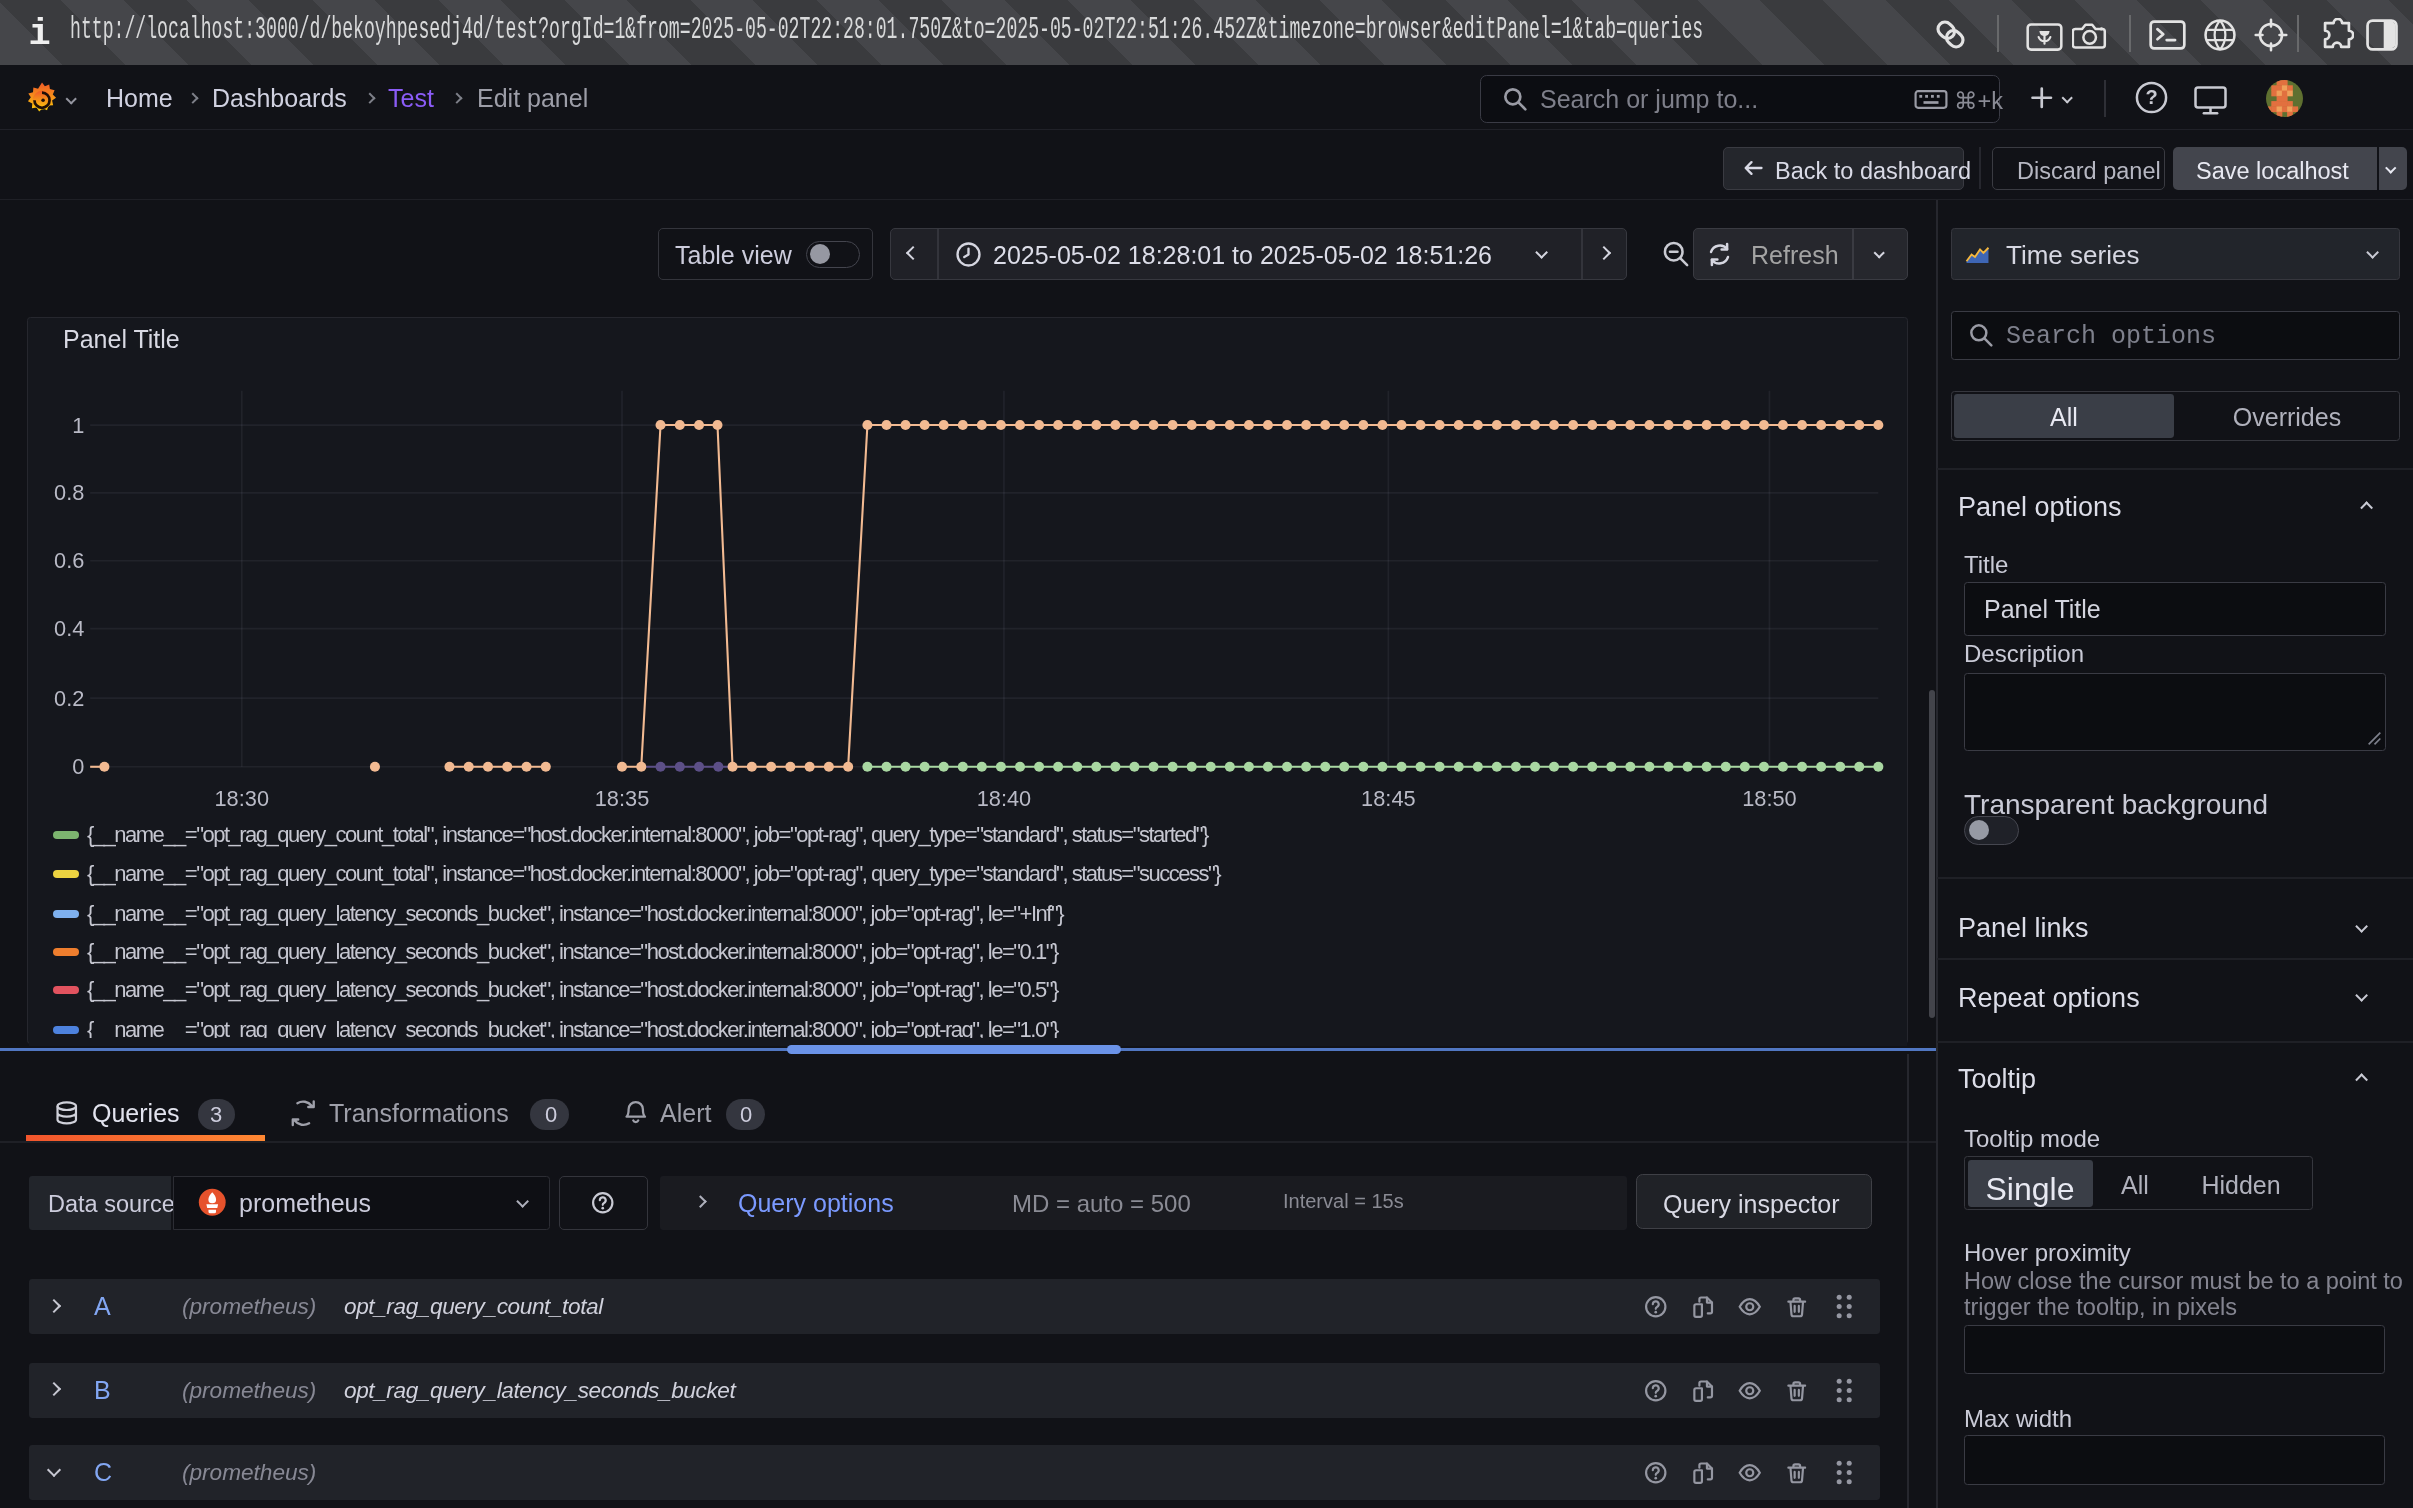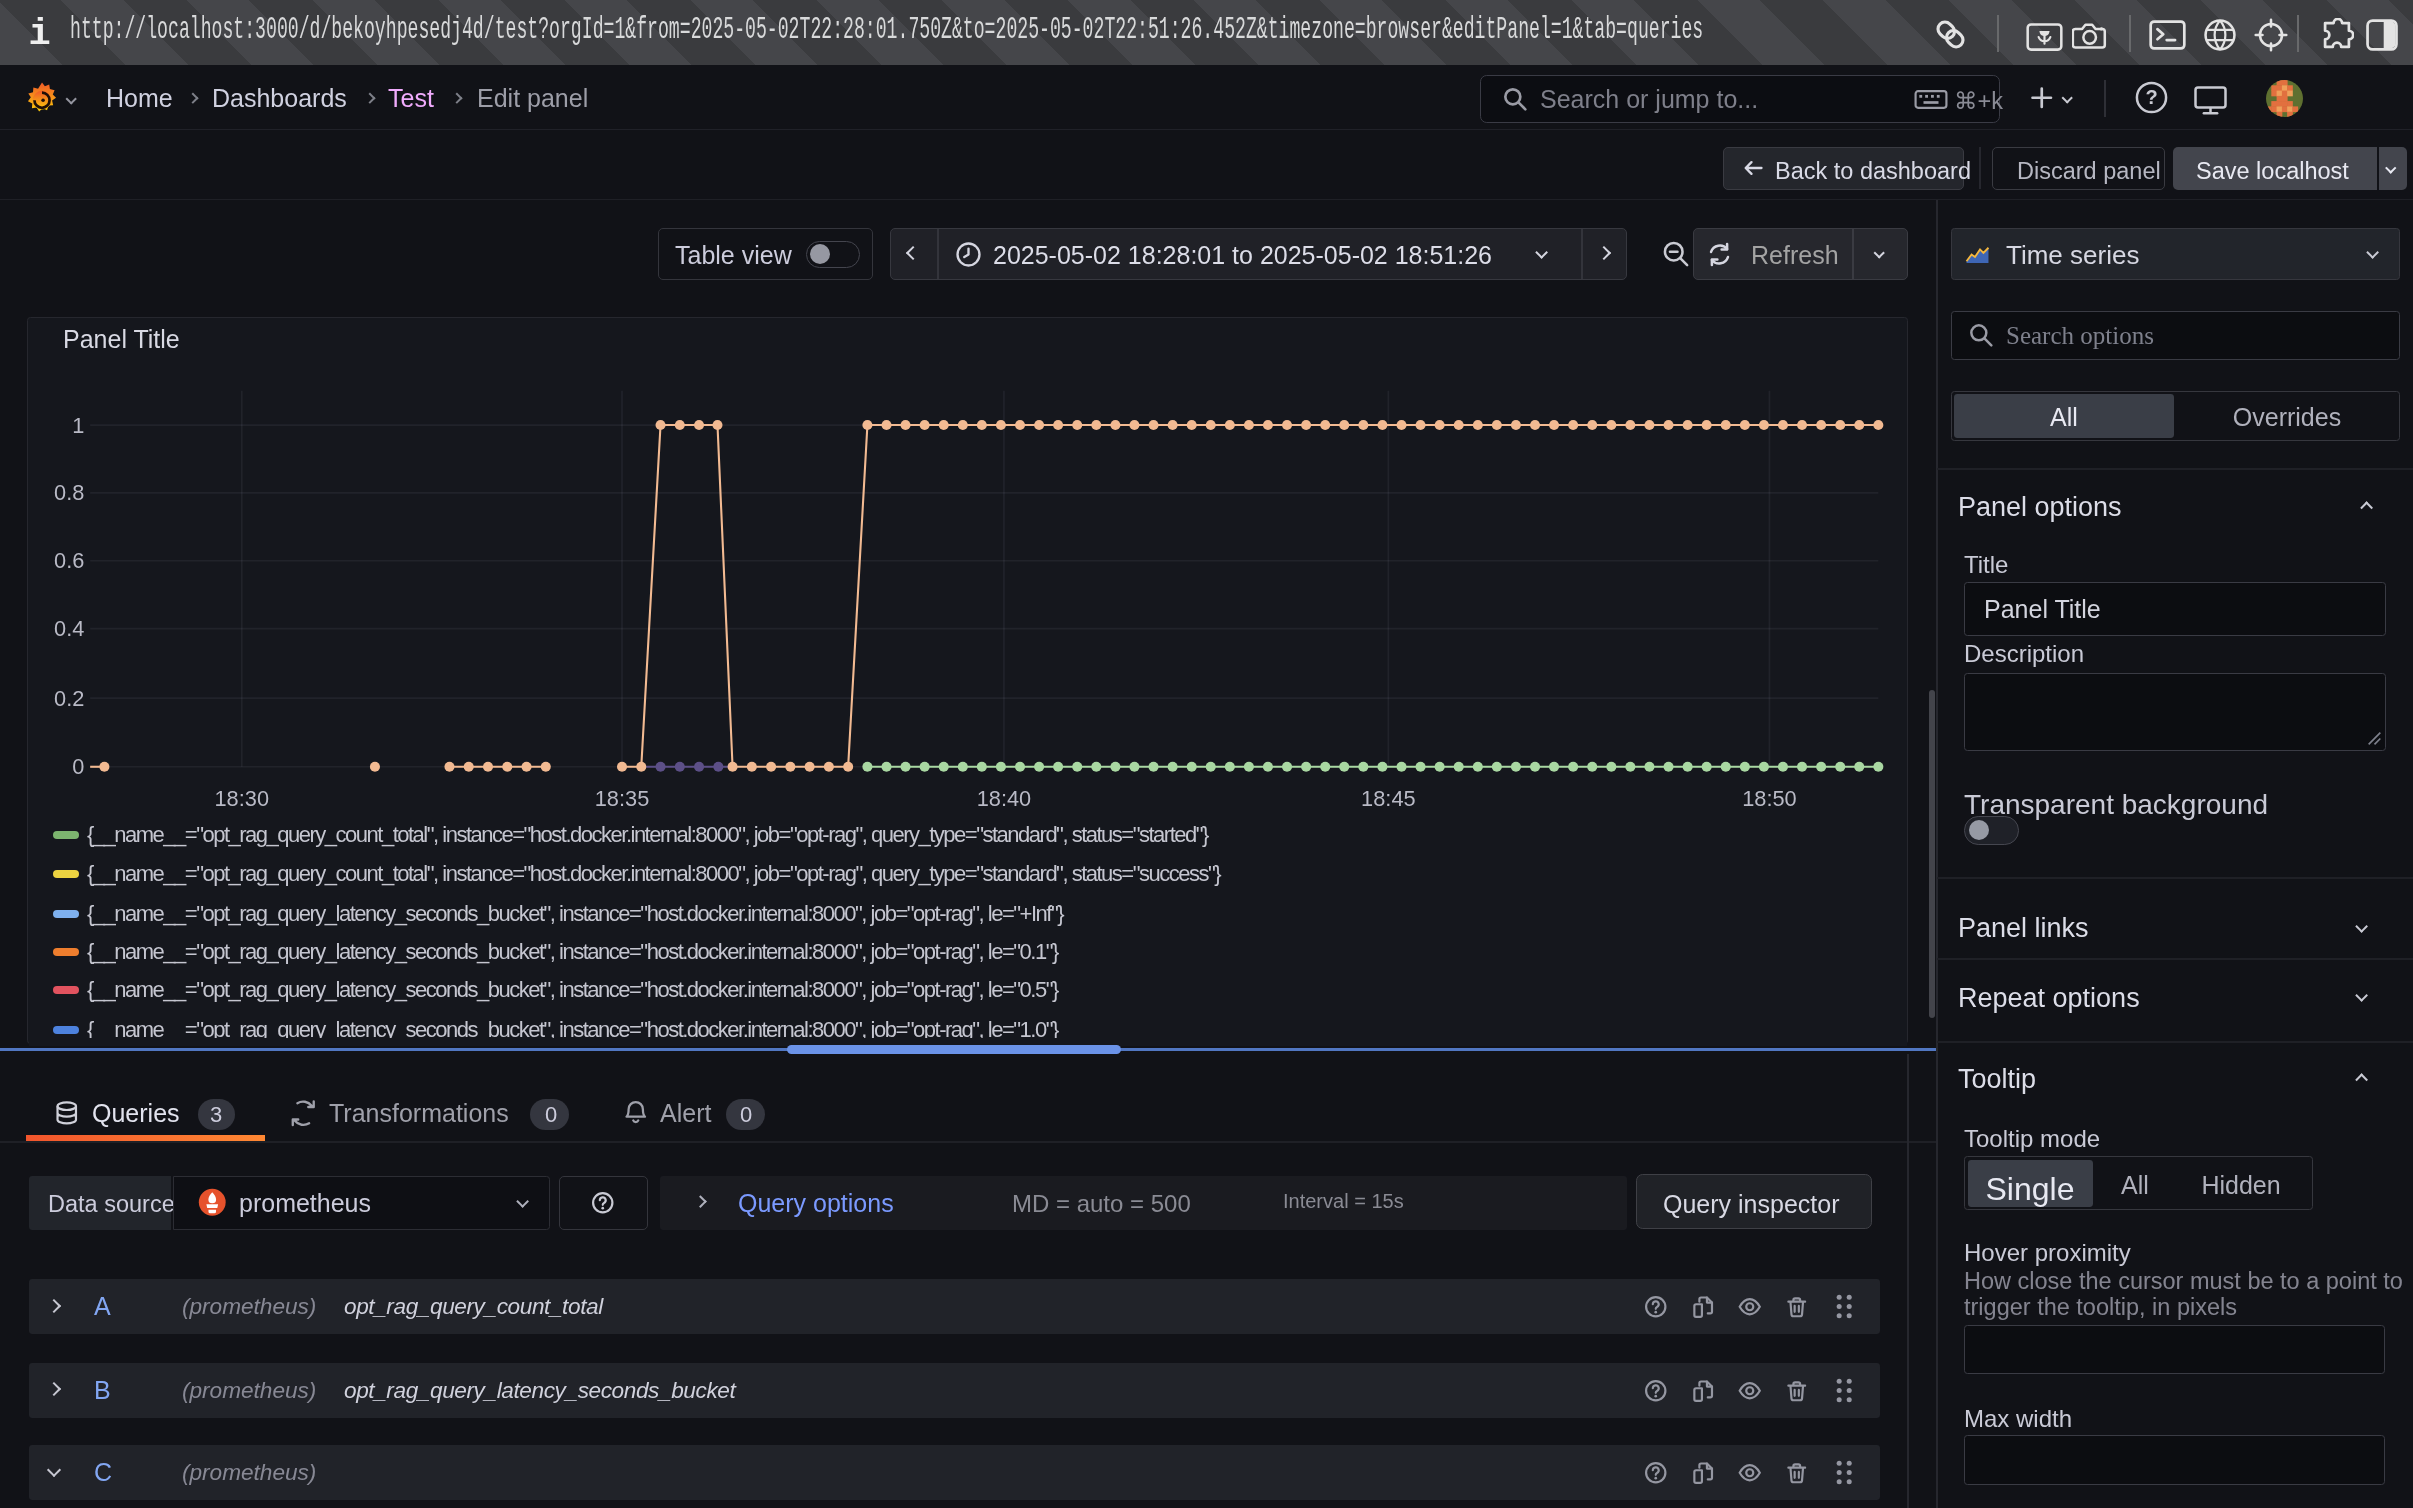--- a/index.html
+++ b/index.html
@@ -52,21 +52,21 @@
     <path d="M50 8 l8 10 12-5 2 13 13 3 -5 12 9 9 -11 8 3 13 -13 1 -4 13 -12-6 -10 9 -7-11 -13 2 1-13 -12-6 8-11 -7-11 13-3 1-13 13 3 z" fill="url(#gl)"></path>
     <circle cx="50" cy="57" r="26" fill="url(#gl)"></circle>
     <path d="M50 36 a21 21 0 1 1-21 21" stroke="#201007" stroke-width="7.5" fill="none"></path>
     <circle cx="53" cy="57" r="5" fill="#201007"></circle>
   </svg>
 <span style="position:absolute;left:67px;top:95px;width:8.4px;height:8.4px;border-right:2.1px solid #9596a0;border-bottom:2.1px solid #9596a0;transform:rotate(45deg)"></span>
 <div style="position:absolute;top:84px;font-size:25px;color:#d0d1e0;font-weight:400;white-space:nowrap;font-family:'Liberation Sans',sans-serif;left:106px;">Home</div>
 <span style="position:absolute;left:189px;top:94px;width:8.4px;height:8.4px;border-right:2.1px solid #7e8089;border-bottom:2.1px solid #7e8089;transform:rotate(-45deg)"></span>
 <div style="position:absolute;top:84px;font-size:25px;color:#d0d1e0;font-weight:400;white-space:nowrap;font-family:'Liberation Sans',sans-serif;left:212px;">Dashboards</div>
 <span style="position:absolute;left:366px;top:94px;width:8.4px;height:8.4px;border-right:2.1px solid #7e8089;border-bottom:2.1px solid #7e8089;transform:rotate(-45deg)"></span>
-<div style="position:absolute;top:84px;font-size:25px;color:#f0abfc;font-weight:400;white-space:nowrap;font-family:'Liberation Sans',sans-serif;left:388px;">Test</div>
+<div style="position:absolute;top:84px;font-size:25px;color:#8b5cf6;font-weight:400;white-space:nowrap;font-family:'Liberation Sans',sans-serif;left:388px;">Test</div>
 <span style="position:absolute;left:453px;top:94px;width:8.4px;height:8.4px;border-right:2.1px solid #7e8089;border-bottom:2.1px solid #7e8089;transform:rotate(-45deg)"></span>
 <div style="position:absolute;top:84px;font-size:25px;color:#9d9ea8;font-weight:400;white-space:nowrap;font-family:'Liberation Sans',sans-serif;left:477px;">Edit panel</div>
 <div style="position:absolute;left:1480px;top:75px;width:520px;height:48px;background:#0c0d12;border:1.7px solid #3a3b45;border-radius:6.7px;"></div>
 <svg style="position:absolute;left:1502px;top:86px" width="25" height="25" viewBox="0 0 30 30" fill="none" xmlns="http://www.w3.org/2000/svg">
     <circle cx="13" cy="13" r="9" stroke="#9A9BA5" stroke-width="3.2"></circle>
     <line x1="20" y1="20" x2="28" y2="28" stroke="#9A9BA5" stroke-width="3.2" stroke-linecap="round"></line>
   </svg>
 <div style="position:absolute;top:85px;font-size:25px;color:#7e7f8a;font-weight:400;white-space:nowrap;font-family:'Liberation Sans',sans-serif;left:1540px;">Search or jump to...</div>
 <svg style="position:absolute;left:1914px;top:87px" width="34" height="25" viewBox="0 0 40 30" fill="none" xmlns="http://www.w3.org/2000/svg">
     <rect x="1.5" y="5" width="37" height="20" rx="3" stroke="#9a9ba5" stroke-width="2.6"></rect>
@@ -487,21 +487,21 @@
     <path d="M3 24 l6-8 4 3 6-9 4 4 6-6 v18 h-26 z" fill="#3e66b5"></path>
     <path d="M3 24 l6-8 4 3 6-9 4 4 6-6" stroke="#f5b73d" stroke-width="2.2" fill="none"></path>
   </svg>
 <div style="position:absolute;top:240px;font-size:26px;color:#d6d7e2;font-weight:500;white-space:nowrap;font-family:'Liberation Sans',sans-serif;left:2006px;">Time series</div>
 <span style="position:absolute;left:2368px;top:248px;width:9.2px;height:9.2px;border-right:2.2px solid #c9cad4;border-bottom:2.2px solid #c9cad4;transform:rotate(45deg)"></span>
 <div style="position:absolute;left:1951px;top:311px;width:449px;height:49px;background:#0c0d11;border:1.7px solid #3a3b44;border-radius:3.4px;"></div>
 <svg style="position:absolute;left:1968px;top:322px" width="25" height="25" viewBox="0 0 30 30" fill="none" xmlns="http://www.w3.org/2000/svg">
     <circle cx="13" cy="13" r="9" stroke="#9A9BA5" stroke-width="3"></circle>
     <line x1="20" y1="20" x2="28" y2="28" stroke="#9A9BA5" stroke-width="3" stroke-linecap="round"></line>
   </svg>
-<div style="position:absolute;top:322px;font-size:25px;color:#7e808c;font-weight:400;white-space:nowrap;font-family:Liberation Serif, serif;left:2006px;">Search options</div>
+<div style="position:absolute;top:322px;font-size:25px;color:#7e808c;font-weight:400;white-space:nowrap;font-family:Liberation Mono, monospace;left:2006px;">Search options</div>
 <div style="position:absolute;left:1951px;top:391px;width:449px;height:50px;background:none;border:1.7px solid #36373e;border-radius:3.4px;"></div>
 <div style="position:absolute;left:1954px;top:394px;width:220px;height:44px;background:#3a3e47;border-radius:3.4px;"></div>
 <div style="position:absolute;top:403px;font-size:25px;color:#e8e9f2;font-weight:500;white-space:nowrap;font-family:'Liberation Sans',sans-serif;left:2064px;transform:translateX(-50%);">All</div>
 <div style="position:absolute;top:403px;font-size:25px;color:#b0b1bc;font-weight:400;white-space:nowrap;font-family:'Liberation Sans',sans-serif;left:2287px;transform:translateX(-50%);">Overrides</div>
 <div style="position:absolute;left:1937px;top:468px;width:476px;height:1.7px;background:#1f2026;"></div>
 <div style="position:absolute;top:492px;font-size:27px;color:#dcdde8;font-weight:500;white-space:nowrap;font-family:'Liberation Sans',sans-serif;left:1958px;">Panel options</div>
 <span style="position:absolute;left:2362px;top:503px;width:9.2px;height:9.2px;border-right:2.2px solid #c9cad4;border-bottom:2.2px solid #c9cad4;transform:rotate(225deg)"></span>
 <div style="position:absolute;top:551px;font-size:24px;color:#c9cad6;font-weight:500;white-space:nowrap;font-family:'Liberation Sans',sans-serif;left:1964px;">Title</div>
 <div style="position:absolute;left:1964px;top:582px;width:422px;height:54px;background:#0c0d11;border:1.7px solid #3a3b44;border-radius:3.4px;"></div>
 <div style="position:absolute;top:595px;font-size:25px;color:#d3d4de;font-weight:400;white-space:nowrap;font-family:'Liberation Sans',sans-serif;left:1984px;">Panel Title</div>

